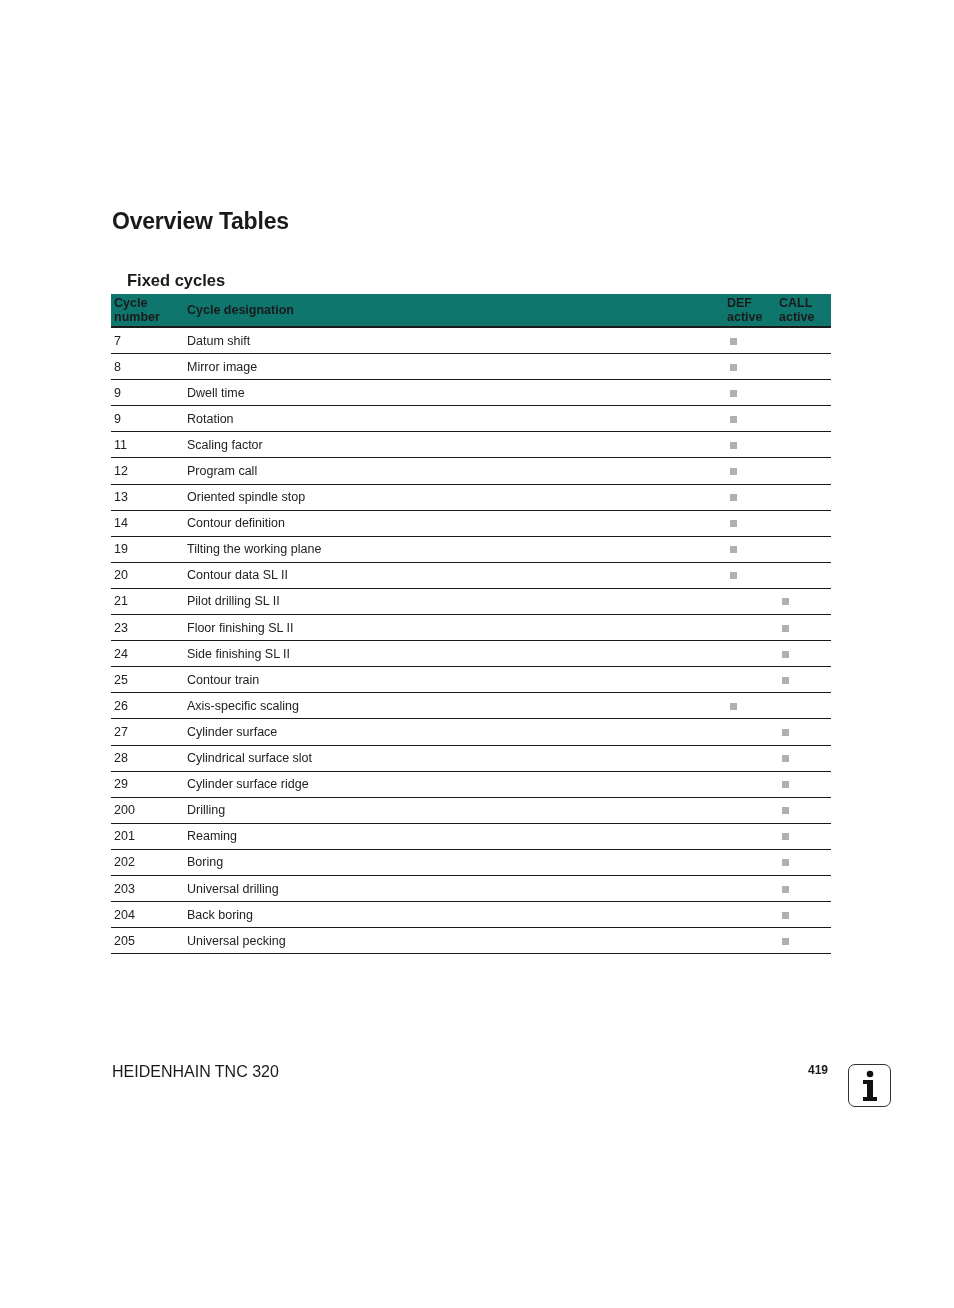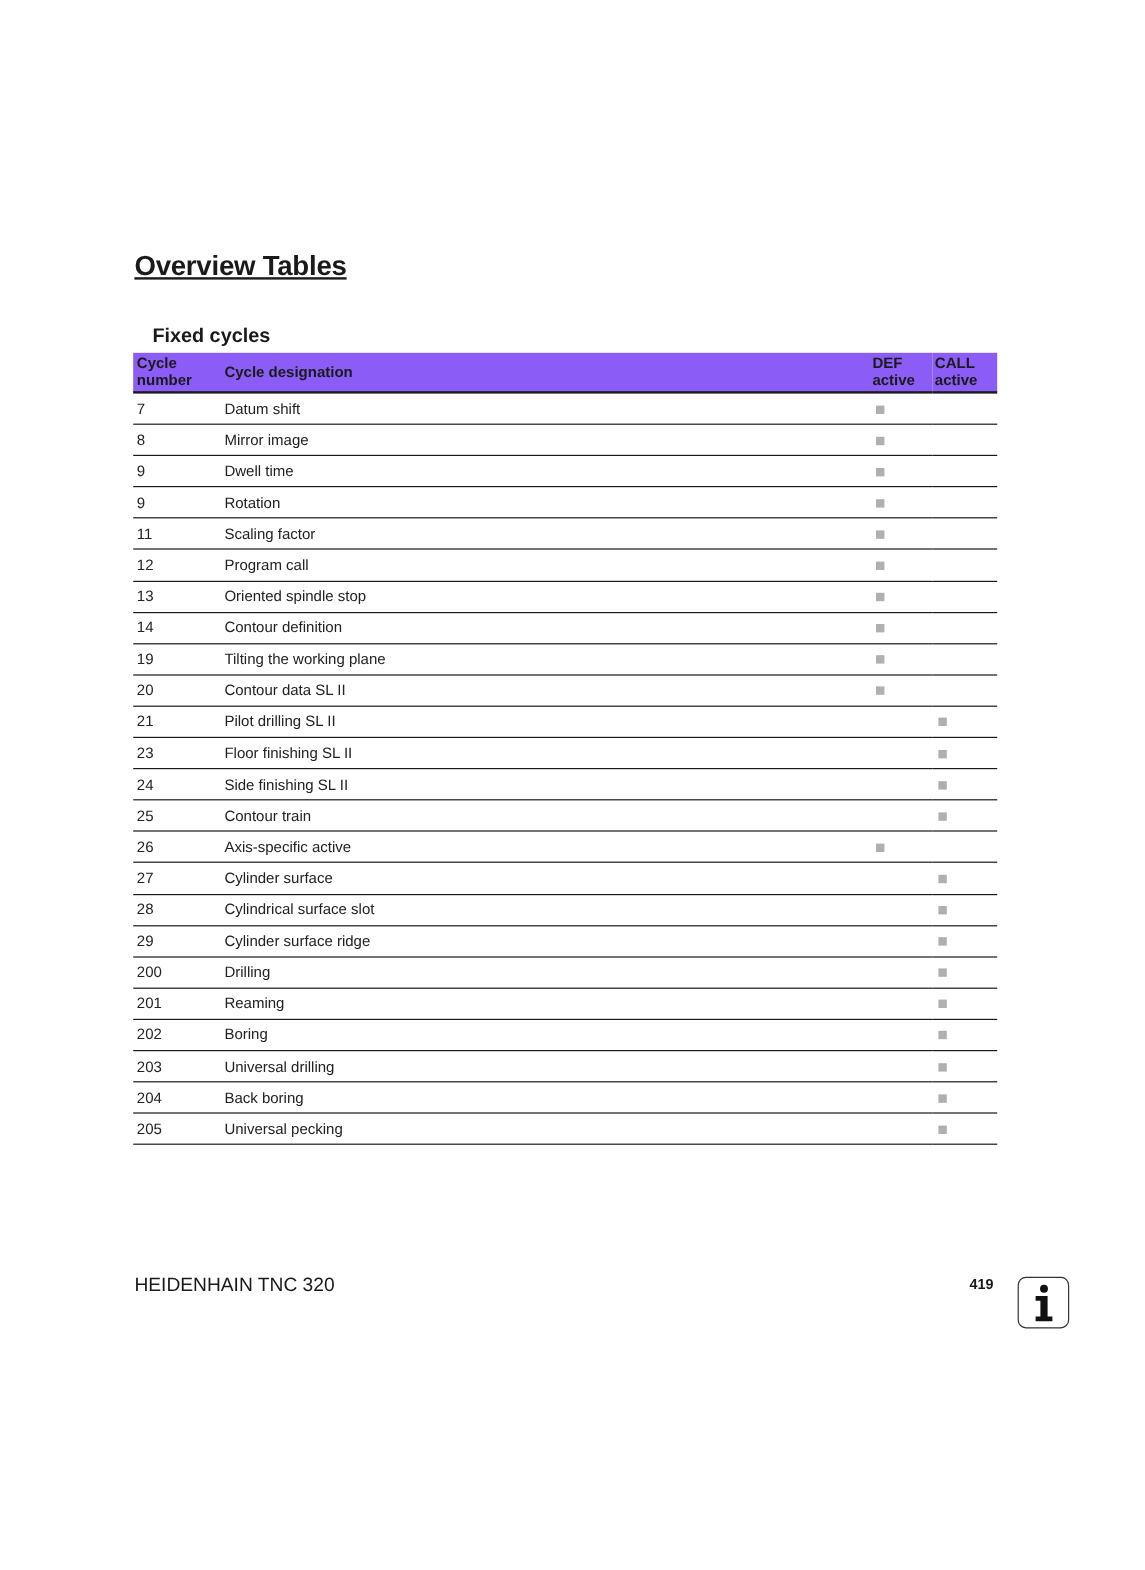--- a/index.html
+++ b/index.html
@@ -1,20 +1,20 @@
 <!DOCTYPE html>
 <html><head>
 <meta charset="utf-8">
 <style>
   html, body { margin:0; padding:0; background:#ffffff; }
   body { width:954px; height:1308px; position:relative; font-family:"Liberation Sans", sans-serif; color:#1a1a1a; }
-  .title { position:absolute; left:112px; top:208px; font-size:23px; font-weight:bold; margin:0; letter-spacing:-0.2px;text-decoration:underline; }
+  .title { position:absolute; left:112px; top:208px; font-size:23px; font-weight:bold; margin:0; letter-spacing:-0.2px; }
   .subtitle { position:absolute; left:112px; top:256px; font-size:16.5px; font-weight:bold; margin:15px; }
   .table { position:absolute; left:111px; top:294px; width:720px; border-collapse:collapse; font-size:12.5px; }
-  .table th { background:#8b5cf6; text-align:left; font-weight:bold; font-size:12.5px; line-height:14px; padding:1px 2px 2px 2px; height:29px; vertical-align:middle; border-bottom:2px solid #1a1a1a; }
+  .table th { background:#0f766e; text-align:left; font-weight:bold; font-size:12.5px; line-height:14px; padding:1px 2px 2px 2px; height:29px; vertical-align:middle; border-bottom:2px solid #1a1a1a; }
   .table td { height:25.1px; padding:0 2px; border-bottom:1.5px solid #1a1a1a; vertical-align:middle; color:#222; }
   .c-num { width:69px; padding-left:3px !important; }
   .c-des { }
   .c-def { width:48px; }
   .c-call { width:50px; }
   .mark { display:inline-block; width:7px; height:7px; background:#b0b0b0; margin-left:3px; }
   .footer-left { position:absolute; left:112px; top:1063px; font-size:16px; }
   .footer-page { position:absolute; left:808px; top:1063px; font-size:12px; font-weight:bold; }
   .info-box { position:absolute; left:848px; top:1064px; width:43px; height:43px; border:1.5px solid #333; border-radius:7px; box-sizing:border-box; }
   .info-box svg { position:absolute; left:0; top:0; }
@@ -123,21 +123,21 @@
         <td class="c-call"><span class="mark"></span></td>
       </tr>
       <tr>
         <td class="c-num">25</td>
         <td class="c-des">Contour train</td>
         <td class="c-def"></td>
         <td class="c-call"><span class="mark"></span></td>
       </tr>
       <tr>
         <td class="c-num">26</td>
-        <td class="c-des">Axis-specific active</td>
+        <td class="c-des">Axis-specific scaling</td>
         <td class="c-def"><span class="mark"></span></td>
         <td class="c-call"></td>
       </tr>
       <tr>
         <td class="c-num">27</td>
         <td class="c-des">Cylinder surface</td>
         <td class="c-def"></td>
         <td class="c-call"><span class="mark"></span></td>
       </tr>
       <tr>

